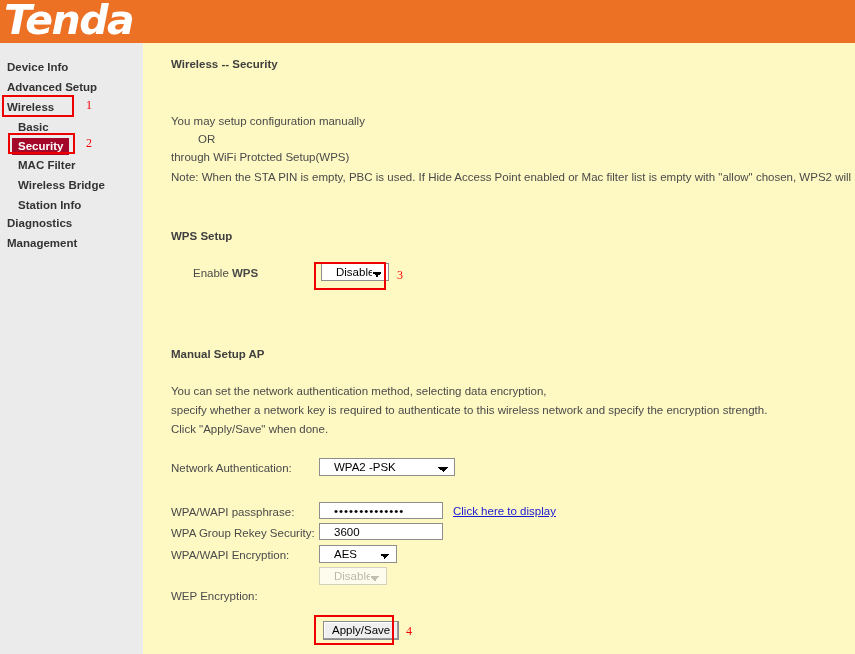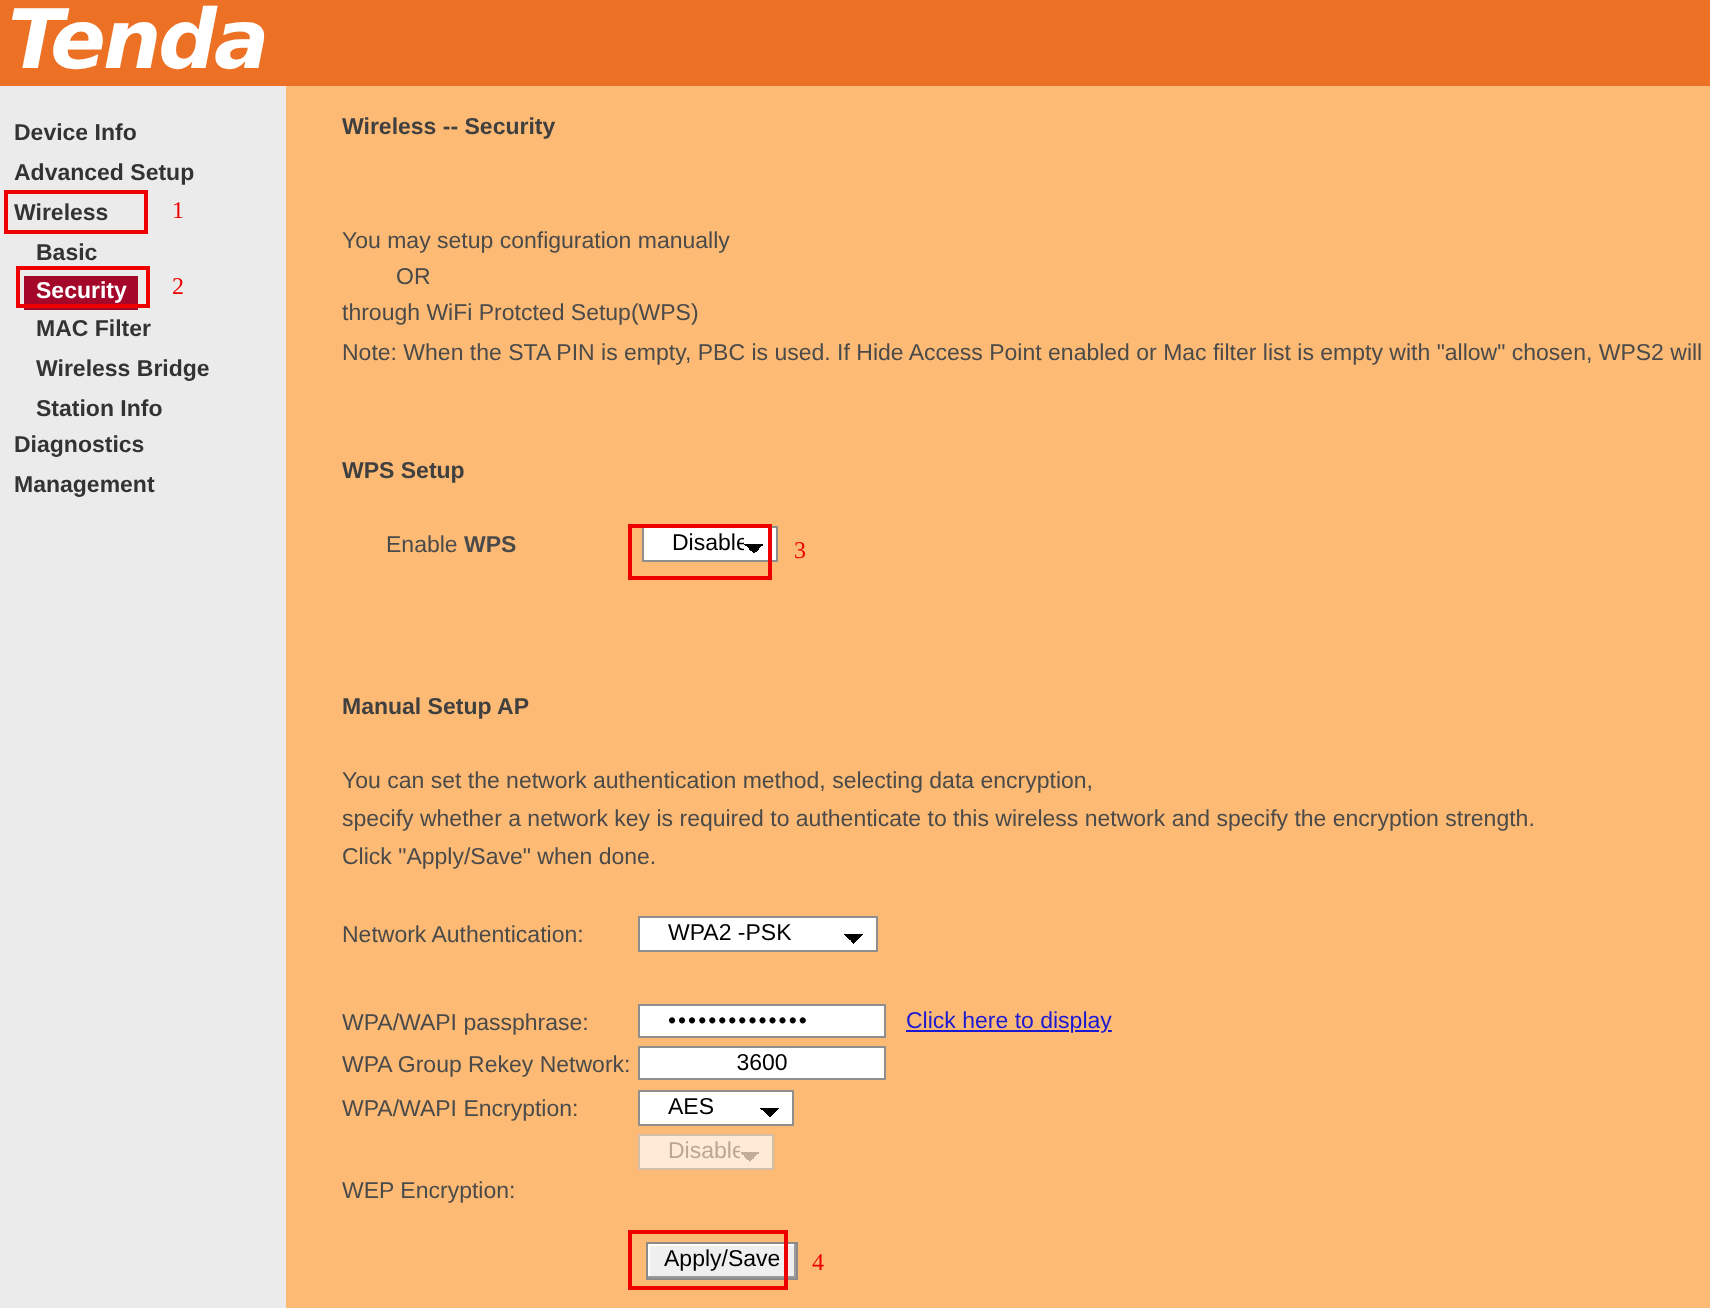--- a/index.html
+++ b/index.html
@@ -79,21 +79,21 @@
     font-size: 12px;
     font-family: "Liberation Serif", serif;
     font-weight: normal;
   }
 
   
   #main {
     position: absolute;
     left: 143px; top: 43px;
     width: 712px; height: 611px;
-    background: #fdba74;
+    background: #fef9c3;
   }
   .sec-title {
     position: absolute;
     font-size: 11.5px;
     font-weight: bold;
     color: #3f3f3f;
     white-space: nowrap;
   }
   .body-line {
     position: absolute;
@@ -212,30 +212,30 @@
     <option>Disabled</option>
   </select>
 
   <div class="sec-title" style="left:28px; top:305px;">Manual Setup AP</div>
 
   <div class="body-line" style="left:28px; top:361px;">specify whether a network key is required to authenticate to this wireless network and specify the encryption strength.</div>
   <div class="body-line" style="left:28px; top:342px;">You can set the network authentication method, selecting data encryption,</div>
   <div class="body-line" style="left:28px; top:380px;">Click "Apply/Save" when done.</div>
 
   <div class="field-label" style="left:28px; top:419px;">Network Authentication:</div>
-  <select class="ui-select" style="left:176px; top:415px; width:120px;">
+  <select class="ui-select" style="left:176px; top:415px; width:136px;">
     <option>WPA2 -PSK</option>
   </select>
 
   <div class="field-label" style="left:28px; top:463px;">WPA/WAPI passphrase:</div>
   <input class="ui-text ui-pass" style="left: 176px; top: 459px; width: 124px;" type="text" readonly="" value="••••••••••••••">
   <a class="link" href="#" style="left:310px; top:462px;">Click here to display</a>
 
-  <div class="field-label" style="left:28px; top:484px;">WPA Group Rekey Network:</div>
-  <input class="ui-text" style="left: 176px; top: 480px; width: 124px; text-align: center;" type="text" value="3600">
+  <div class="field-label" style="left:28px; top:484px;">WPA Group Rekey Security:</div>
+  <input class="ui-text" style="left: 176px; top: 480px; width: 124px;" type="text" value="3600">
 
   <div class="field-label" style="left:28px; top:506px;">WPA/WAPI Encryption:</div>
   <select class="ui-select" style="left:176px; top:502px; width:78px;">
     <option>AES</option>
   </select>
 
   <div class="field-label" style="left:28px; top:528px;margin-top:19px;">WEP Encryption:</div>
   <select class="ui-select" style="left:176px; top:524px; width:68px;" disabled="">
     <option>Disabled</option>
   </select>

